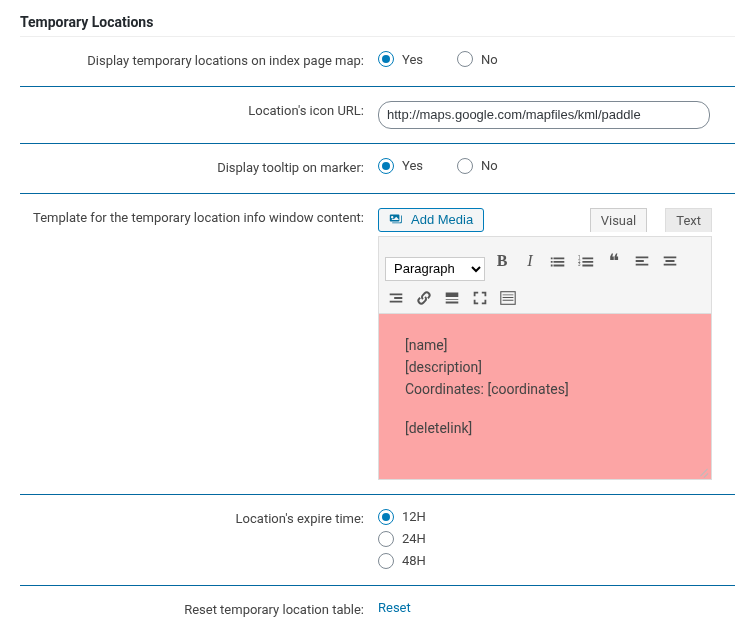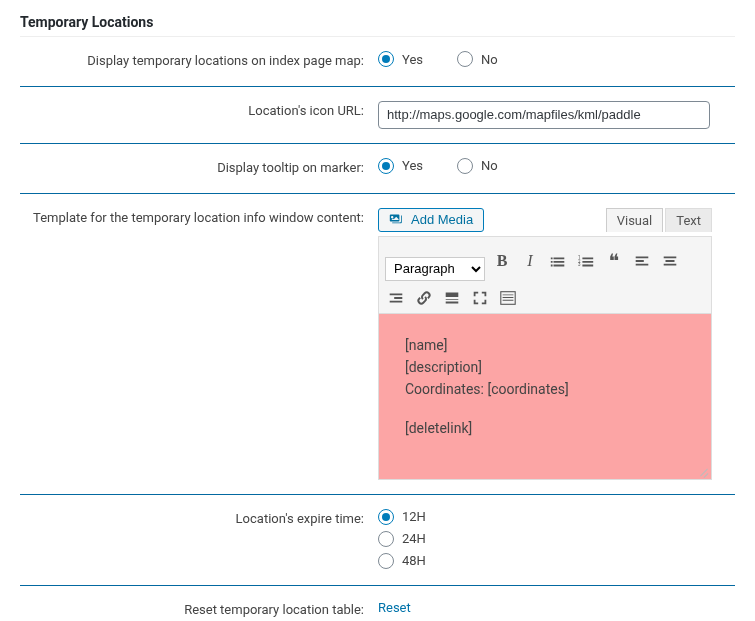--- a/index.html
+++ b/index.html
@@ -72,21 +72,21 @@
     width: 8px;
     height: 8px;
     background: #007cba;
     border-radius: 50%;
   }
   .text-input {
     width: 332px;
     padding: 3px 8px;
     font-size: 13px;
     border: 1px solid #7e8993;
-    border-radius: 4px;
+    border-radius: 13px;
     height: 28px;
     color: #32373c;
   }
   .vstack .radio-opt { margin-bottom: 2px; align-items: center; }
 
   
   .editor-wrap {
     width: 334px;
   }
   .editor-top {
@@ -109,21 +109,21 @@
     text-align: right;
   }
   .add-media .dashicon {
     width: 16px;
     height: 16px;
     display: inline-block;
     position: relative;
   }
   .tabs {
     display: flex;
-    gap: 2px;
+    gap: 18px;
   }
   .tab-btn {
     border: 1px solid #ddd;
     border-bottom: 0;
     padding: 4px 10px;
     font-size: 13px;
     color: #555;
     background: #ebebeb;
     cursor: pointer;
   }

